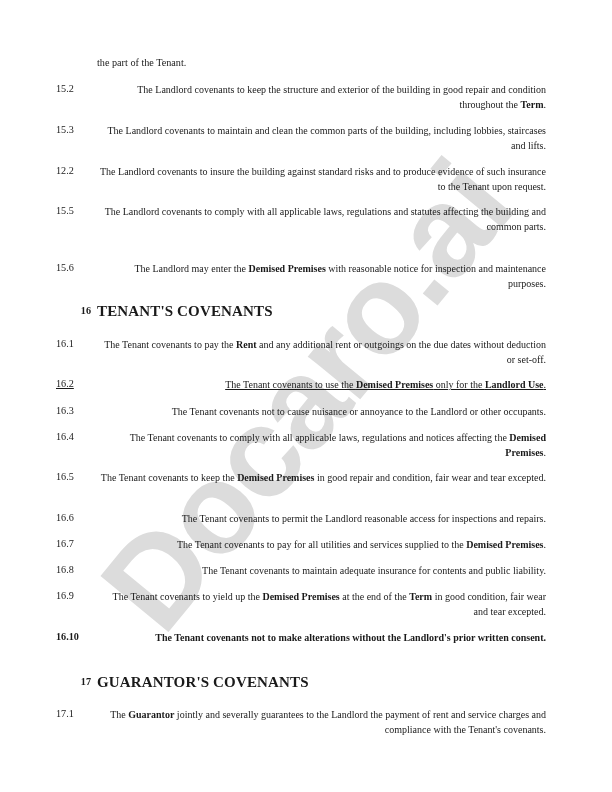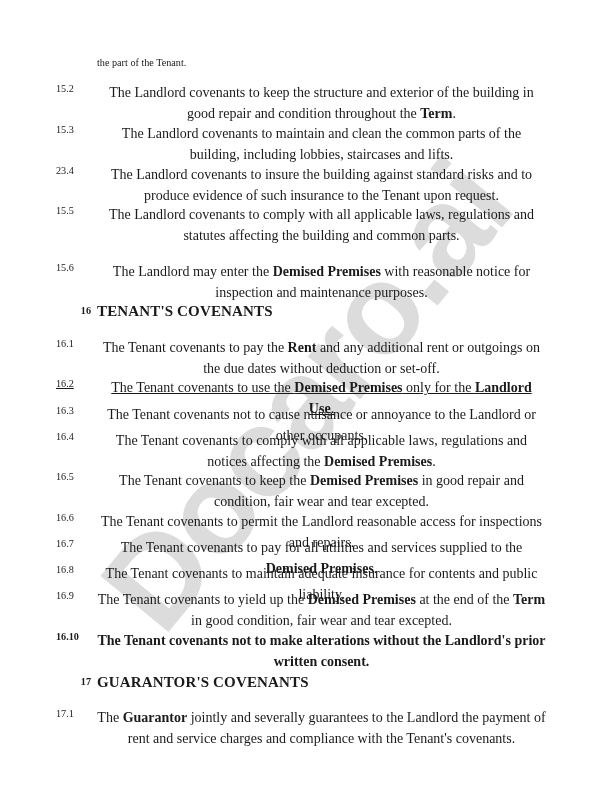--- a/index.html
+++ b/index.html
@@ -61,23 +61,23 @@
     width: 35px;
     flex: 0 0 35px;
     text-align: left;
     font-size: 10.2px;
     line-height: 14.6px;
     white-space: nowrap;
   }
   .clause .body {
     flex: 1 1 auto;
     padding-left: 6px;
-    font-size: 14px;
-    line-height: 21px;
-    text-align: center;
+    font-size: 10px;
+    line-height: 15px;
+    text-align: right;
   }
 
   
   .orphan {
     position: absolute;
     left: 97px;
     width: 449px;
     font-size: 10.2px;
     line-height: 14.6px;
   }
@@ -124,21 +124,21 @@
     <div id="clause-host">
         <div class="clause" style="top: 82.1px;">
           <div class="num">15.2</div>
           <div class="body">The Landlord covenants to keep the structure and exterior of the building in good repair and condition throughout the <b>Term</b>.</div>
         </div>
         <div class="clause" style="top: 122.8px;">
           <div class="num">15.3</div>
           <div class="body">The Landlord covenants to maintain and clean the common parts of the building, including lobbies, staircases and lifts.</div>
         </div>
         <div class="clause" style="top: 163.5px;">
-          <div class="num">23.4</div>
+          <div class="num">12.2</div>
           <div class="body">The Landlord covenants to insure the building against standard risks and to produce evidence of such insurance to the Tenant upon request.</div>
         </div>
         <div class="clause" style="top: 204.2px;">
           <div class="num">15.5</div>
           <div class="body">The Landlord covenants to comply with all applicable laws, regulations and statutes affecting the building and common parts.</div>
         </div>
         <div class="clause" style="top: 244.9px; margin-top: 16px;">
           <div class="num">15.6</div>
           <div class="body">The Landlord may enter the <b>Demised Premises</b> with reasonable notice for inspection and maintenance purposes.</div>
         </div>

